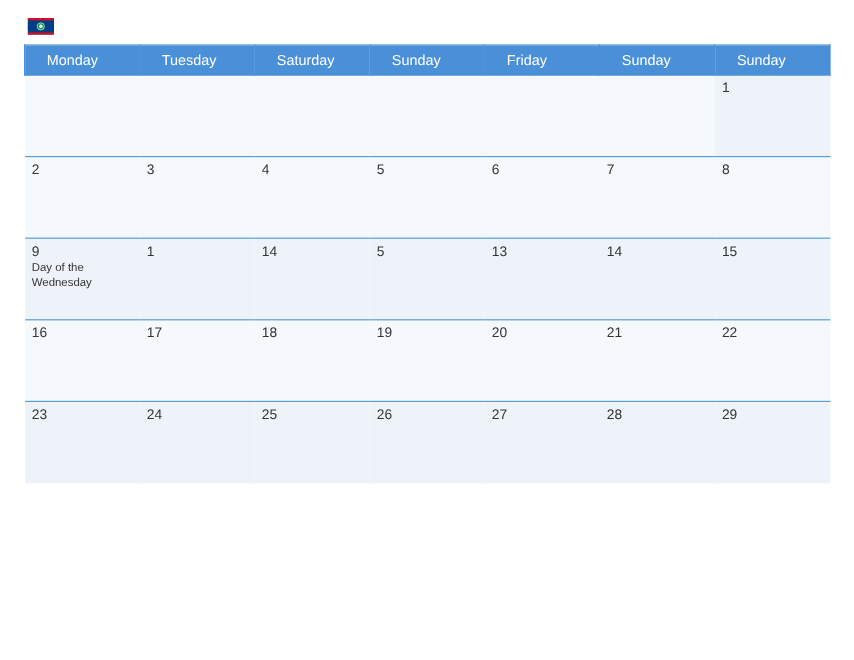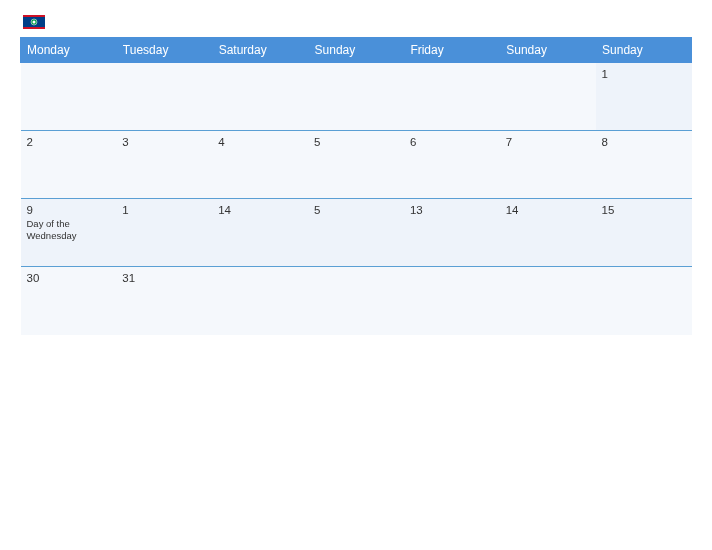--- a/index.html
+++ b/index.html
@@ -73,21 +73,21 @@
       border-collapse: collapse;
       table-layout: fixed;
     }
     .calendar thead tr {
       background-color: #4a90d9;
     }
     .calendar thead th {
       color: #fff;
       font-size: 12px;
       font-weight: normal;
-      padding: 5px 6px;
+      padding: 5px 18px;
       text-align: left;
       border: 1px solid #4a90d9;
     }
     .calendar tbody td {
       border-top: 1.5px solid #5a9fd4;
       vertical-align: top;
       padding: 5px 6px;
       height: 68px;
       font-size: 11.5px;
       color: #333;
@@ -206,26 +206,59 @@
           </td>
           <td>
             <span class="day-num">14</span>
           </td>
           <td>
             <span class="day-num">15</span>
           </td>
         </tr>
         <tr>
           <td>
-            <span class="day-num">30</span>
-          </td>
-          <td>
-            <span class="day-num">31</span>
-          </td>
-          <td class="empty-cell"></td>
-          <td class="empty-cell"></td>
-          <td class="empty-cell"></td>
-          <td class="empty-cell"></td>
-          <td class="empty-cell"></td>
+            <span class="day-num">16</span>
+          </td>
+          <td>
+            <span class="day-num">17</span>
+          </td>
+          <td>
+            <span class="day-num">18</span>
+          </td>
+          <td>
+            <span class="day-num">19</span>
+          </td>
+          <td>
+            <span class="day-num">20</span>
+          </td>
+          <td>
+            <span class="day-num">21</span>
+          </td>
+          <td>
+            <span class="day-num">22</span>
+          </td>
+        </tr>
+        <tr>
+          <td>
+            <span class="day-num">23</span>
+          </td>
+          <td>
+            <span class="day-num">24</span>
+          </td>
+          <td>
+            <span class="day-num">25</span>
+          </td>
+          <td>
+            <span class="day-num">26</span>
+          </td>
+          <td>
+            <span class="day-num">27</span>
+          </td>
+          <td>
+            <span class="day-num">28</span>
+          </td>
+          <td>
+            <span class="day-num">29</span>
+          </td>
         </tr>
       </tbody>
   </table>
 </div>
 
 </body></html>

